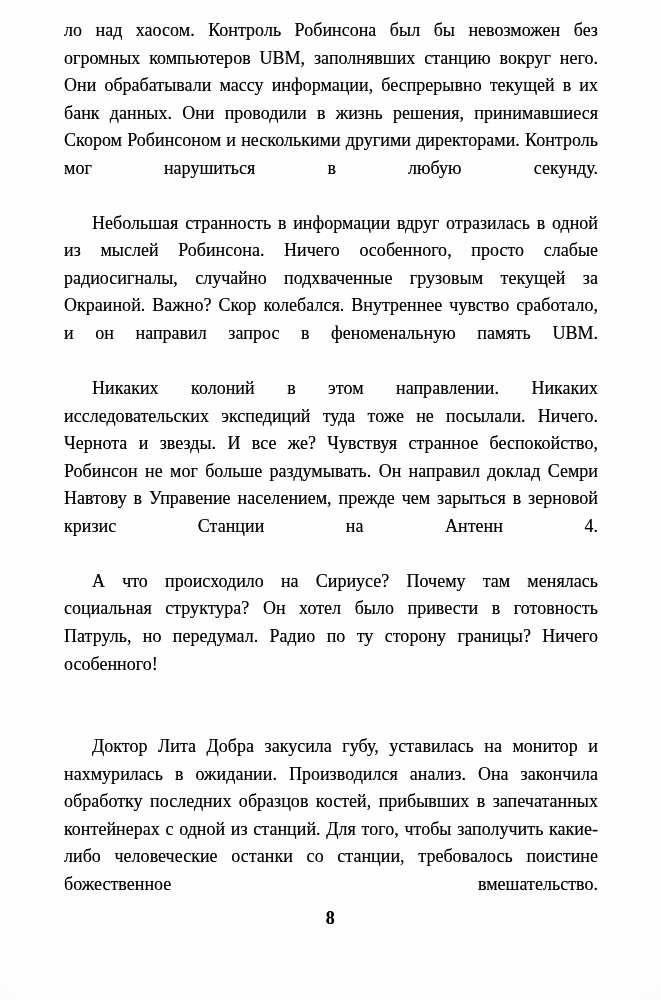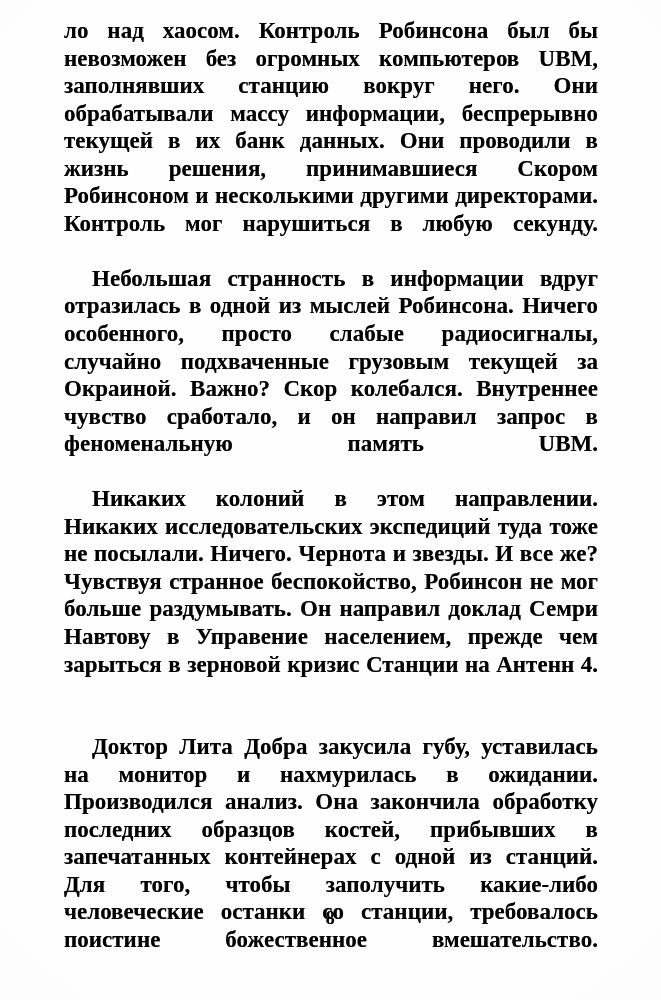--- a/index.html
+++ b/index.html
@@ -38,26 +38,26 @@
     position: absolute;
     left: 64px;
     top: 17px;
     width: 534px;
   }
 
   .para {
     margin: 0;
     text-align: justify;
     text-justify: inter-word;
-    font-size: 23px;
+    font-size: 18px;
     line-height: 27.55px;
     letter-spacing: 0.02px;
     word-spacing: 0.4px;
     text-indent: 28px;
-    font-weight: 700;
+    font-weight: 400;
     -webkit-font-smoothing: none;
   }
 
   
   .para.cont {
     text-indent: 0;
   }
 
   
   .scene-gap {
@@ -96,20 +96,21 @@
   <div id="paper-tone"></div>
 
   <div id="text-block">
 
     <p class="para cont">ло над хаосом. Контроль Робинсона был бы невозможен без огромных компьютеров UBM, заполнявших станцию вокруг него. Они обрабатывали массу информации, беспрерывно текущей в их банк данных. Они проводили в жизнь решения, принимавшиеся Скором Робинсоном и несколькими другими директорами. Контроль мог нарушиться в любую секунду.</p>
 
     <p class="para">Небольшая странность в информации вдруг отразилась в одной из мыслей Робинсона. Ничего особенного, просто слабые радиосигналы, случайно подхваченные грузовым текущей за Окраиной. Важно? Скор колебался. Внутреннее чувство сработало, и он направил запрос в феноменальную память UBM.</p>
 
     <p class="para">Никаких колоний в этом направлении. Никаких исследовательских экспедиций туда тоже не посылали. Ничего. Чернота и звезды. И все же? Чувствуя странное беспокойство, Робинсон не мог больше раздумывать. Он направил доклад Семри Навтову в Управение населением, прежде чем зарыться в зерновой кризис Станции на Антенн 4.</p>
 
+    <p class="para">А что происходило на Сириусе? Почему там менялась социальная структура? Он хотел было привести в готовность Патруль, но передумал. Радио по ту сторону границы? Ничего особенного!</p>
 
     <div class="scene-gap"></div>
 
     <p class="para">Доктор Лита Добра закусила губу, уставилась на монитор и нахмурилась в ожидании. Производился анализ. Она закончила обработку последних образцов костей, прибывших в запечатанных контейнерах с одной из станций. Для того, чтобы заполучить какие-либо человеческие останки со станции, требовалось поистине божественное вмешательство.</p>
 
   </div>
 
   <div id="folio">8</div>
 
 </div>

